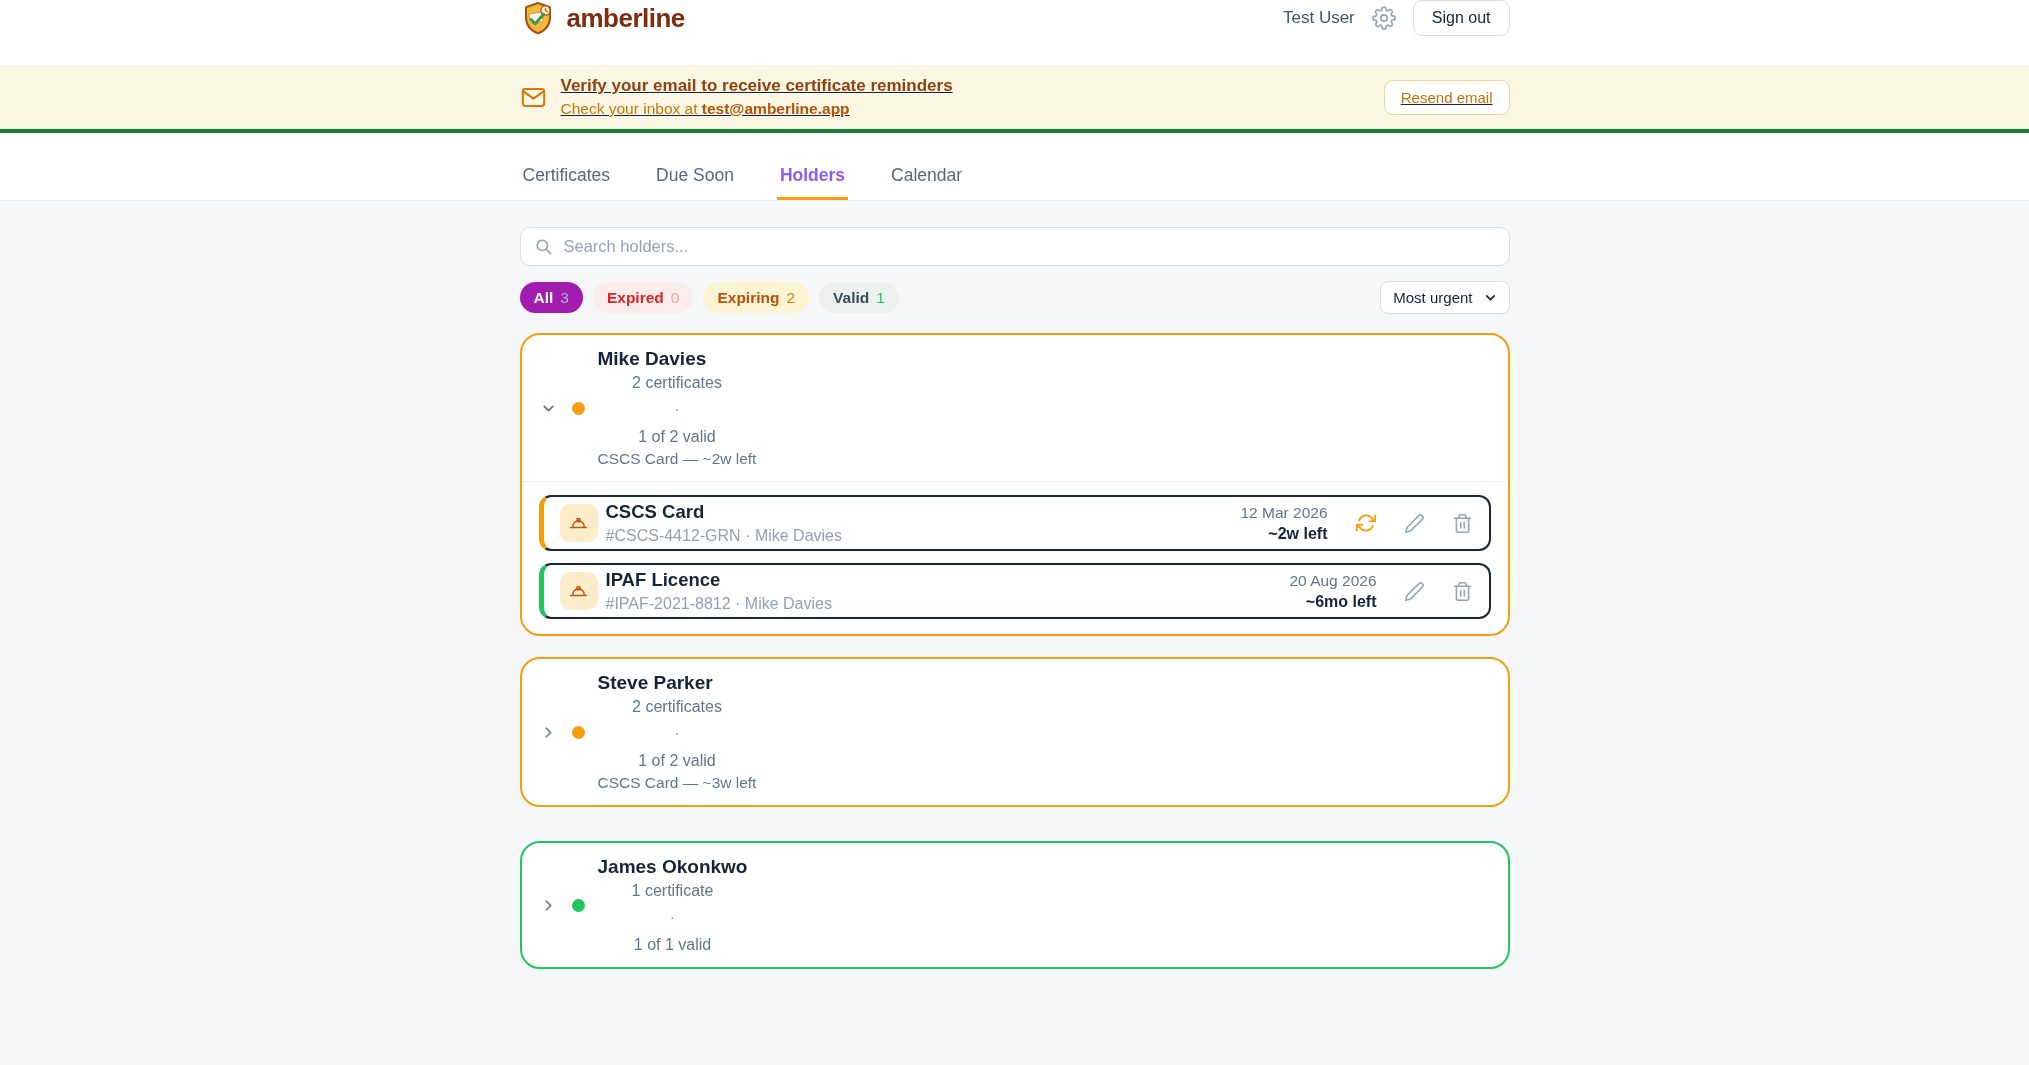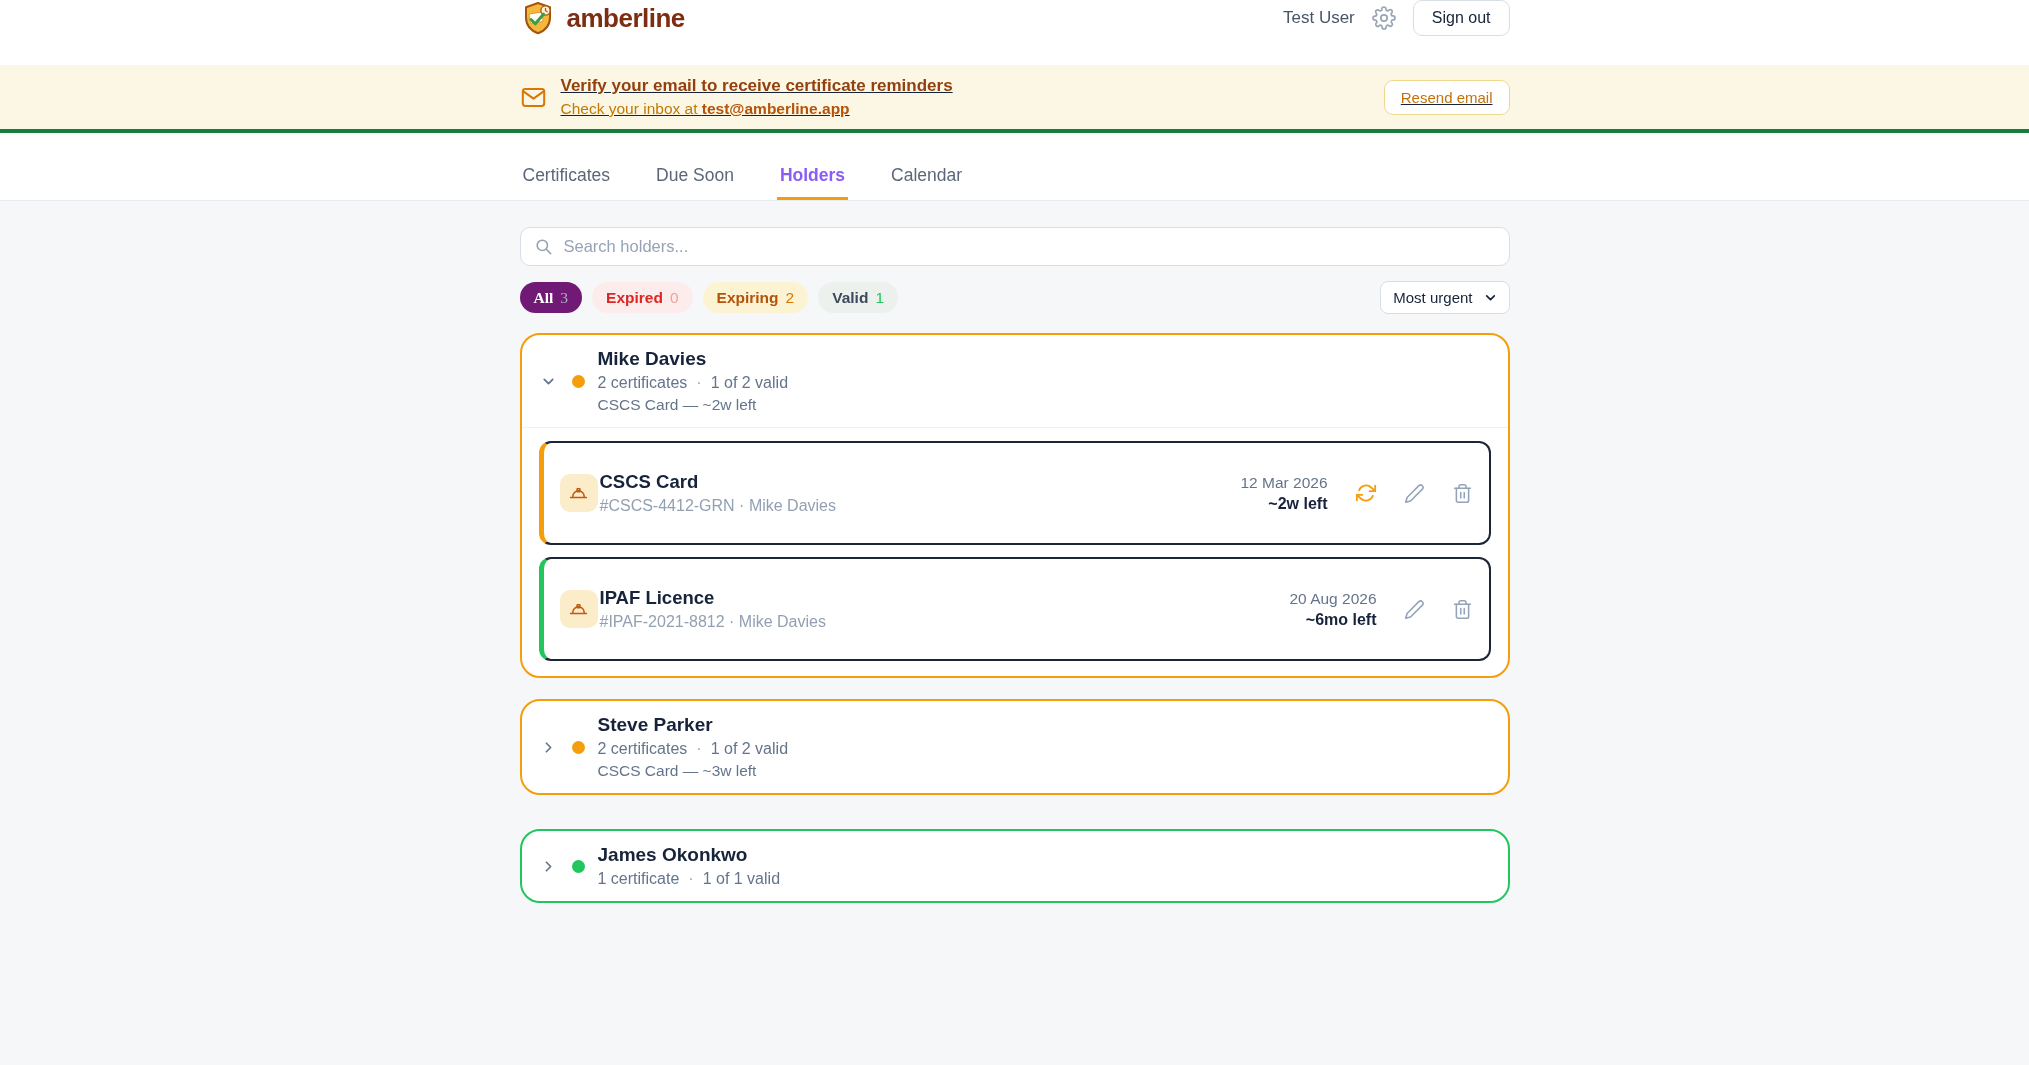--- a/index.html
+++ b/index.html
@@ -62,21 +62,21 @@
   .searchbox input::placeholder { color: #97a3b4; }
   .search-icon { position: absolute; left: 14px; top: 10px; display: flex; }
 
   .filter-row { margin-top: 15px; display: flex; align-items: center; gap: 10px; }
   .chip {
     height: 31px; display: inline-flex; align-items: center; gap: 7px; padding: 0 14px;
     border-radius: 16px; font-size: 15.5px; font-weight: bold; border: none; cursor: pointer;
     font-family: "Liberation Sans", sans-serif;
   }
   .chip .cnt { font-weight: normal; }
-  .chip-all { background: #701a75; color: #ffffff; font-family: Liberation Serif, serif; }
+  .chip-all { background: #a21caf; color: #ffffff; }
   .chip-all .cnt { color: #aab4c2; }
   .chip-expired { background: #fdecec; color: #dc2626; }
   .chip-expired .cnt { color: #f0a0a0; }
   .chip-expiring { background: #fcf3d3; color: #b45309; }
   .chip-expiring .cnt { color: #d97706; }
   .chip-valid { background: #ecf1ed; color: #3c4a5c; }
   .chip-valid .cnt { color: #22c55e; }
 
   .sort-select {
     margin-left: auto; background: #fff; border: 1px solid #d9dee6; border-radius: 8px;
@@ -86,28 +86,28 @@
 
   
   .list { margin-top: 19px; display: flex; flex-direction: column; gap: 21px; }
   .holder-card { background: #fff; border: 2px solid #f59e0b; border-radius: 20px; }
   .holder-card.status-valid { border-color: #22c55e; margin-top: 13px; }
   .holder-head { display: flex; align-items: center; gap: 13px; padding: 13px 17px; cursor: pointer; }
   .chev { display: flex; color: #64748b; width: 20px; justify-content: center; }
   .dot { width: 13px; height: 13px; border-radius: 50%; background: #f59e0b; flex: 0 0 auto; }
   .dot.green { background: #22c55e; }
   .holder-name { font-size: 19px; font-weight: bold; color: #16233a; }
-  .holder-meta { margin-top: 4px; font-size: 16px; color: #64748b; display: flex; gap: 9px; align-items: center; }
+  .holder-meta { margin-top: 4px; font-size: 16px; color: #64748b; display: flex; gap: 9px; align-items: center; flex-direction: column; }
   .holder-meta .sep { color: #9aa5b4; }
   .holder-summary { margin-top: 4px; font-size: 15.5px; color: #64748b; }
 
   .cert-section { border-top: 1px solid #eef1f4; padding: 13px 17px 15px; display: flex; flex-direction: column; gap: 12px; }
   .cert-row {
-    display: flex; align-items: center; gap: 2px; background: #fff;
-    border: 2px solid #1b2636; border-left-width: 5px; border-radius: 12px; padding: 28px 16px;
+    display: flex; align-items: center; gap: 8px; background: #fff;
+    border: 2px solid #1b2636; border-left-width: 5px; border-radius: 12px; padding: 4px 16px;
   }
   .cert-row.row-expiring { border-left-color: #f59e0b; }
   .cert-row.row-valid { border-left-color: #22c55e; }
   .cert-icon {
     width: 38px; height: 38px; border-radius: 10px; background: #fcedca;
     display: flex; align-items: center; justify-content: center; flex: 0 0 auto;
   }
   .cert-title { font-size: 18.5px; font-weight: bold; color: #16233a; }
   .cert-sub { margin-top: 4px; font-size: 16px; color: #93a0b2; }
   .cert-right { margin-left: auto; display: flex; align-items: center; gap: 27px; }

